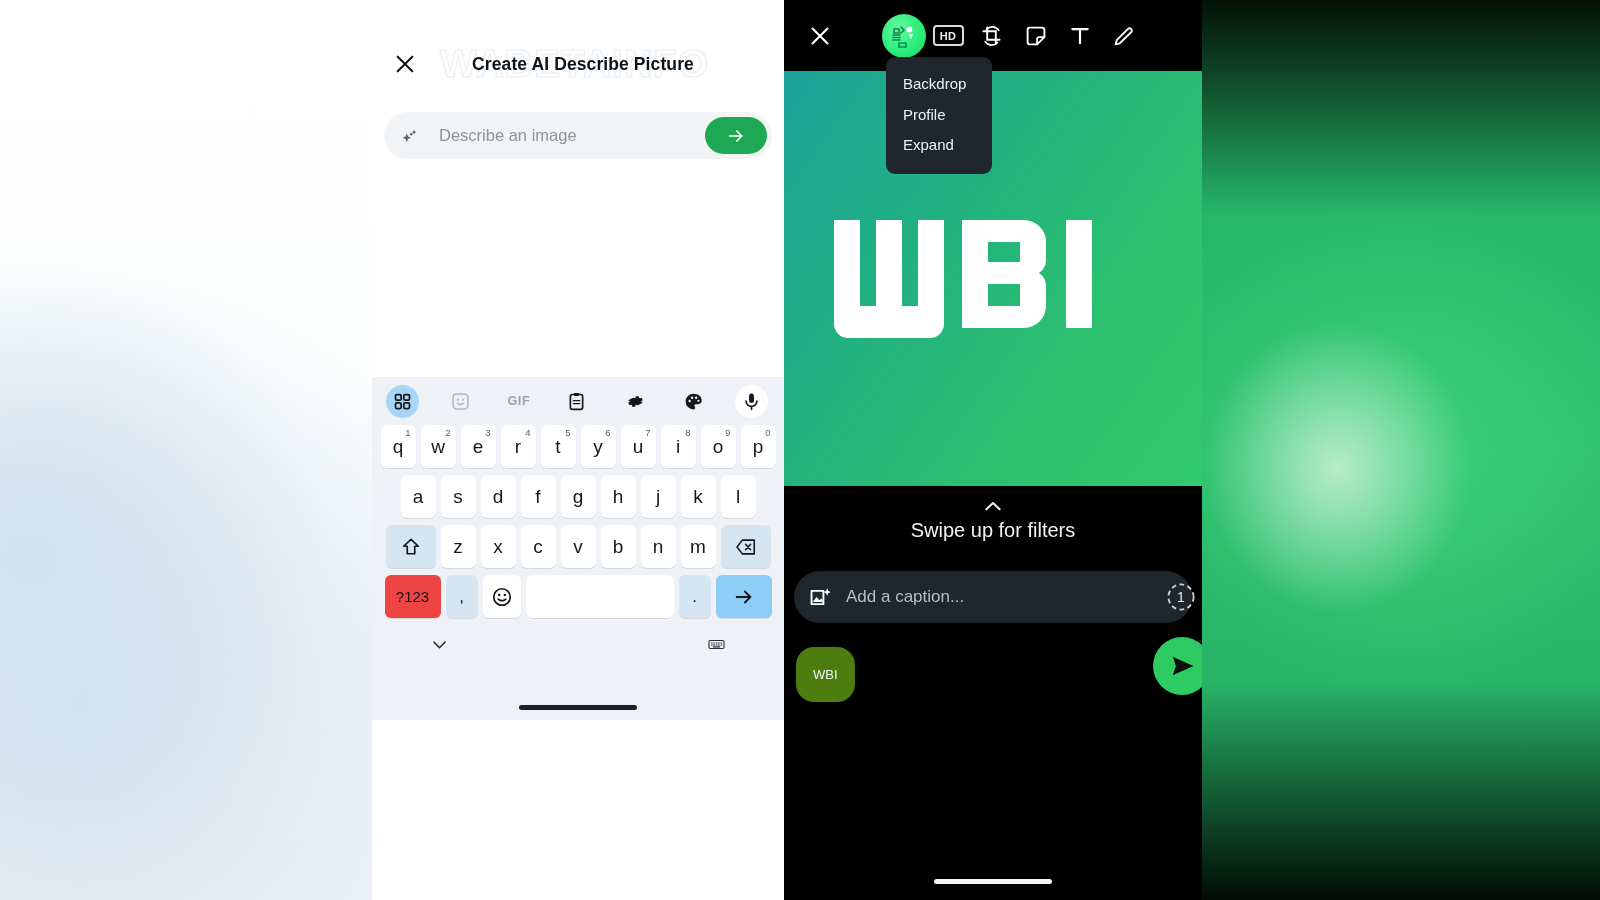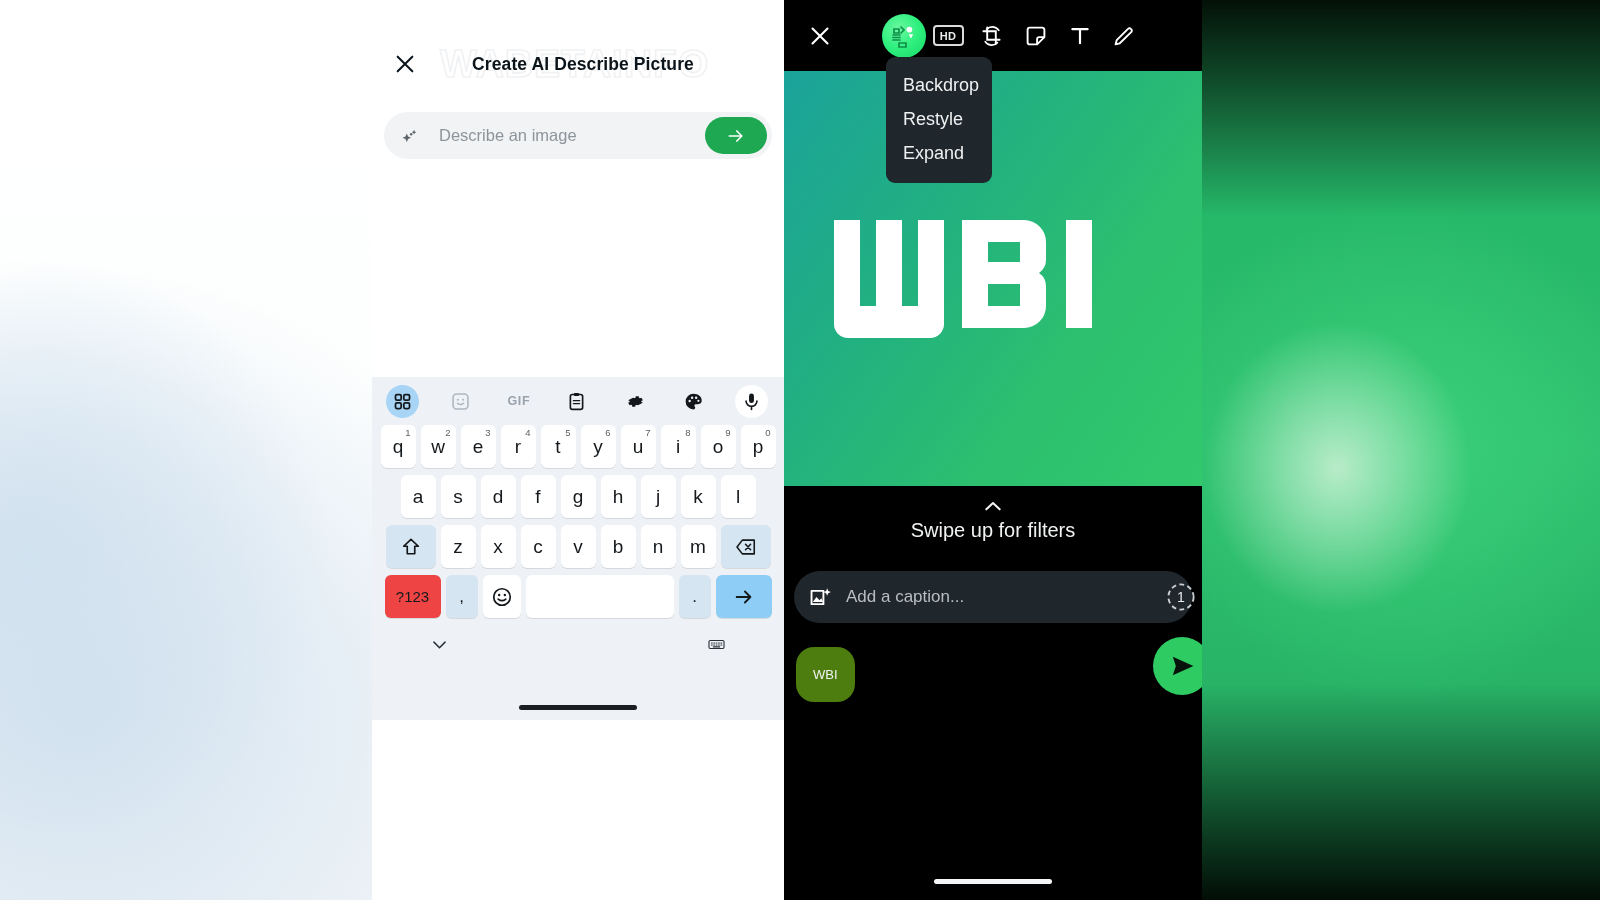--- a/index.html
+++ b/index.html
@@ -155,21 +155,21 @@
     display: flex; align-items: center; justify-content: center;
     font-size: 11px; font-weight: 700; color: #e9eaeb; letter-spacing: .3px;
   }
 
   .ai-menu {
     position: absolute; left: 102px; top: 57px; width: 106px;
     background: #1f272c; border-radius: 9px; padding: 12px 0 13px 0;
     z-index: 6;
   }
   .ai-menu-item {
-    padding: 7px 0 7px 17px; font-size: 18px; color: #eef0f1; cursor: pointer;
+    padding: 7px 0 7px 17px; font-size: 15px; color: #eef0f1; cursor: pointer;
     line-height: 1.1;
   }
 
   .r-canvas {
     position: relative; height: 415px; width: 418px;
     background: linear-gradient(125deg, #1aa39a 0%, #22b17f 38%, #2cc06f 68%, #31c96c 100%);
     display: flex; align-items: center; justify-content: center;
     overflow: hidden;
   }
   .wbi-logo { width: 330px; height: 130px; display: block; }
@@ -468,21 +468,21 @@
       </div>
 
       <div class="r-tool">
         <svg viewBox="0 0 24 24">
           <path d="M3.6 20.4 l1.1-4.2 L16 4.9 a2 2 0 0 1 2.9 0 l0.3 0.3 a2 2 0 0 1 0 2.9 L7.8 19.3 Z" fill="none" stroke="#ffffff" stroke-width="1.9" stroke-linejoin="round"></path>
         </svg>
       </div>
 
       <div class="ai-menu">
         <div class="ai-menu-item">Backdrop</div>
-        <div class="ai-menu-item">Restyle</div>
+        <div class="ai-menu-item">Profile</div>
         <div class="ai-menu-item">Expand</div>
       </div>
     </div>
 
     <div class="r-canvas">
       <svg class="wbi-logo" viewBox="0 0 330 130">
 
         <path fill="#ffffff" d="M6 6 h26 v86 h16 V6 h26 v86 h16 V6 h26 v104 a14 14 0 0 1 -14 14 H20 A14 14 0 0 1 6 110 Z"></path>
 
         <path fill="#ffffff" d="M134 6 h62 a22 22 0 0 1 22 22 v18 a16 16 0 0 1 -7 13 a16 16 0 0 1 7 13 v20 a22 22 0 0 1 -22 22 h-62 Z

